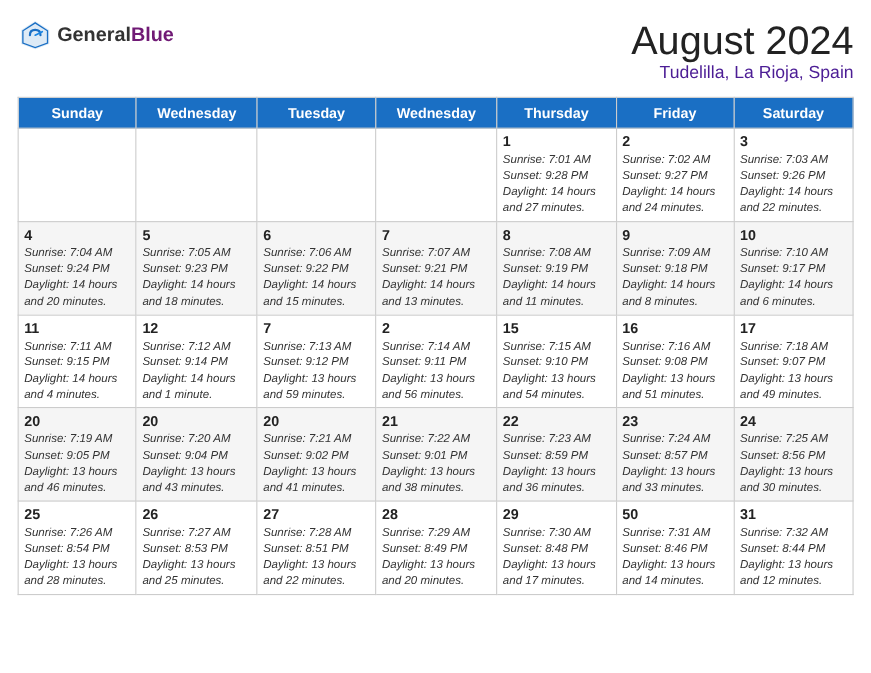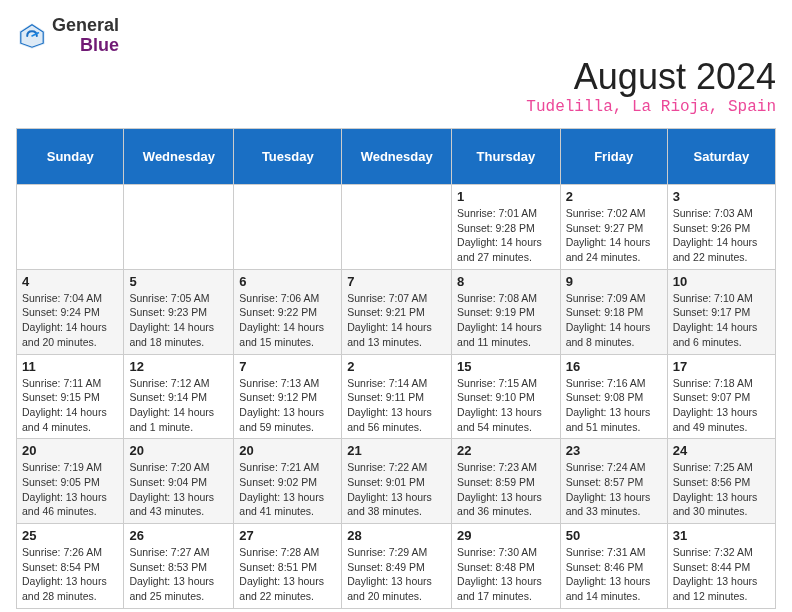--- a/index.html
+++ b/index.html
@@ -16,23 +16,22 @@
       align-items: flex-start;
       margin-bottom: 12px;
     }
     .logo {
       display: flex;
       align-items: center;
       gap: 4px;
     }
     .logo-text {
       display: flex;
-      flex-direction: column;
+      flex-direction: row;
       line-height: 1.1;
-      align-items: flex-end;
     }
     .logo-general {
       font-size: 18px;
       font-weight: bold;
       color: #333;
     }
     .logo-blue {
       font-size: 18px;
       font-weight: bold;
       color: #701a75;
@@ -41,37 +40,35 @@
       width: 32px;
       height: 32px;
     }
     .title-block {
       text-align: right;
     }
     .month-title {
       font-size: 36px;
       font-weight: normal;
       color: #222;
-      margin-top: 40px;
     }
     .location-title {
       font-size: 16px;
-      color: #ec4899;
-      font-family: Liberation Mono, monospace;
+      color: #4c1d95;
     }
     .calendar {
       width: 100%;
       border-collapse: collapse;
       font-size: 11px;
     }
     .calendar th {
       background: #1a6fc4;
       color: #fff;
       text-align: center;
-      padding: 20px 4px;
+      padding: 6px 4px;
       font-size: 13px;
       border: 1px solid #ccc;
     }
     .calendar td {
       vertical-align: top;
       border: 1px solid #ccc;
       padding: 4px 5px;
       width: 113px;
       min-height: 80px;
       background: #fff;
@@ -83,20 +80,21 @@
       font-size: 13px;
       font-weight: bold;
       color: #222;
       display: block;
       margin-bottom: 2px;
     }
     .day-info {
       color: #333;
       line-height: 1.4;
       font-size: 10.5px;
+      font-style: italic;
     }
     .empty-cell {
       background: #fff !important;
     }
   </style>
 </head>
 <body>
 
 <div class="header">
   <div class="logo">

